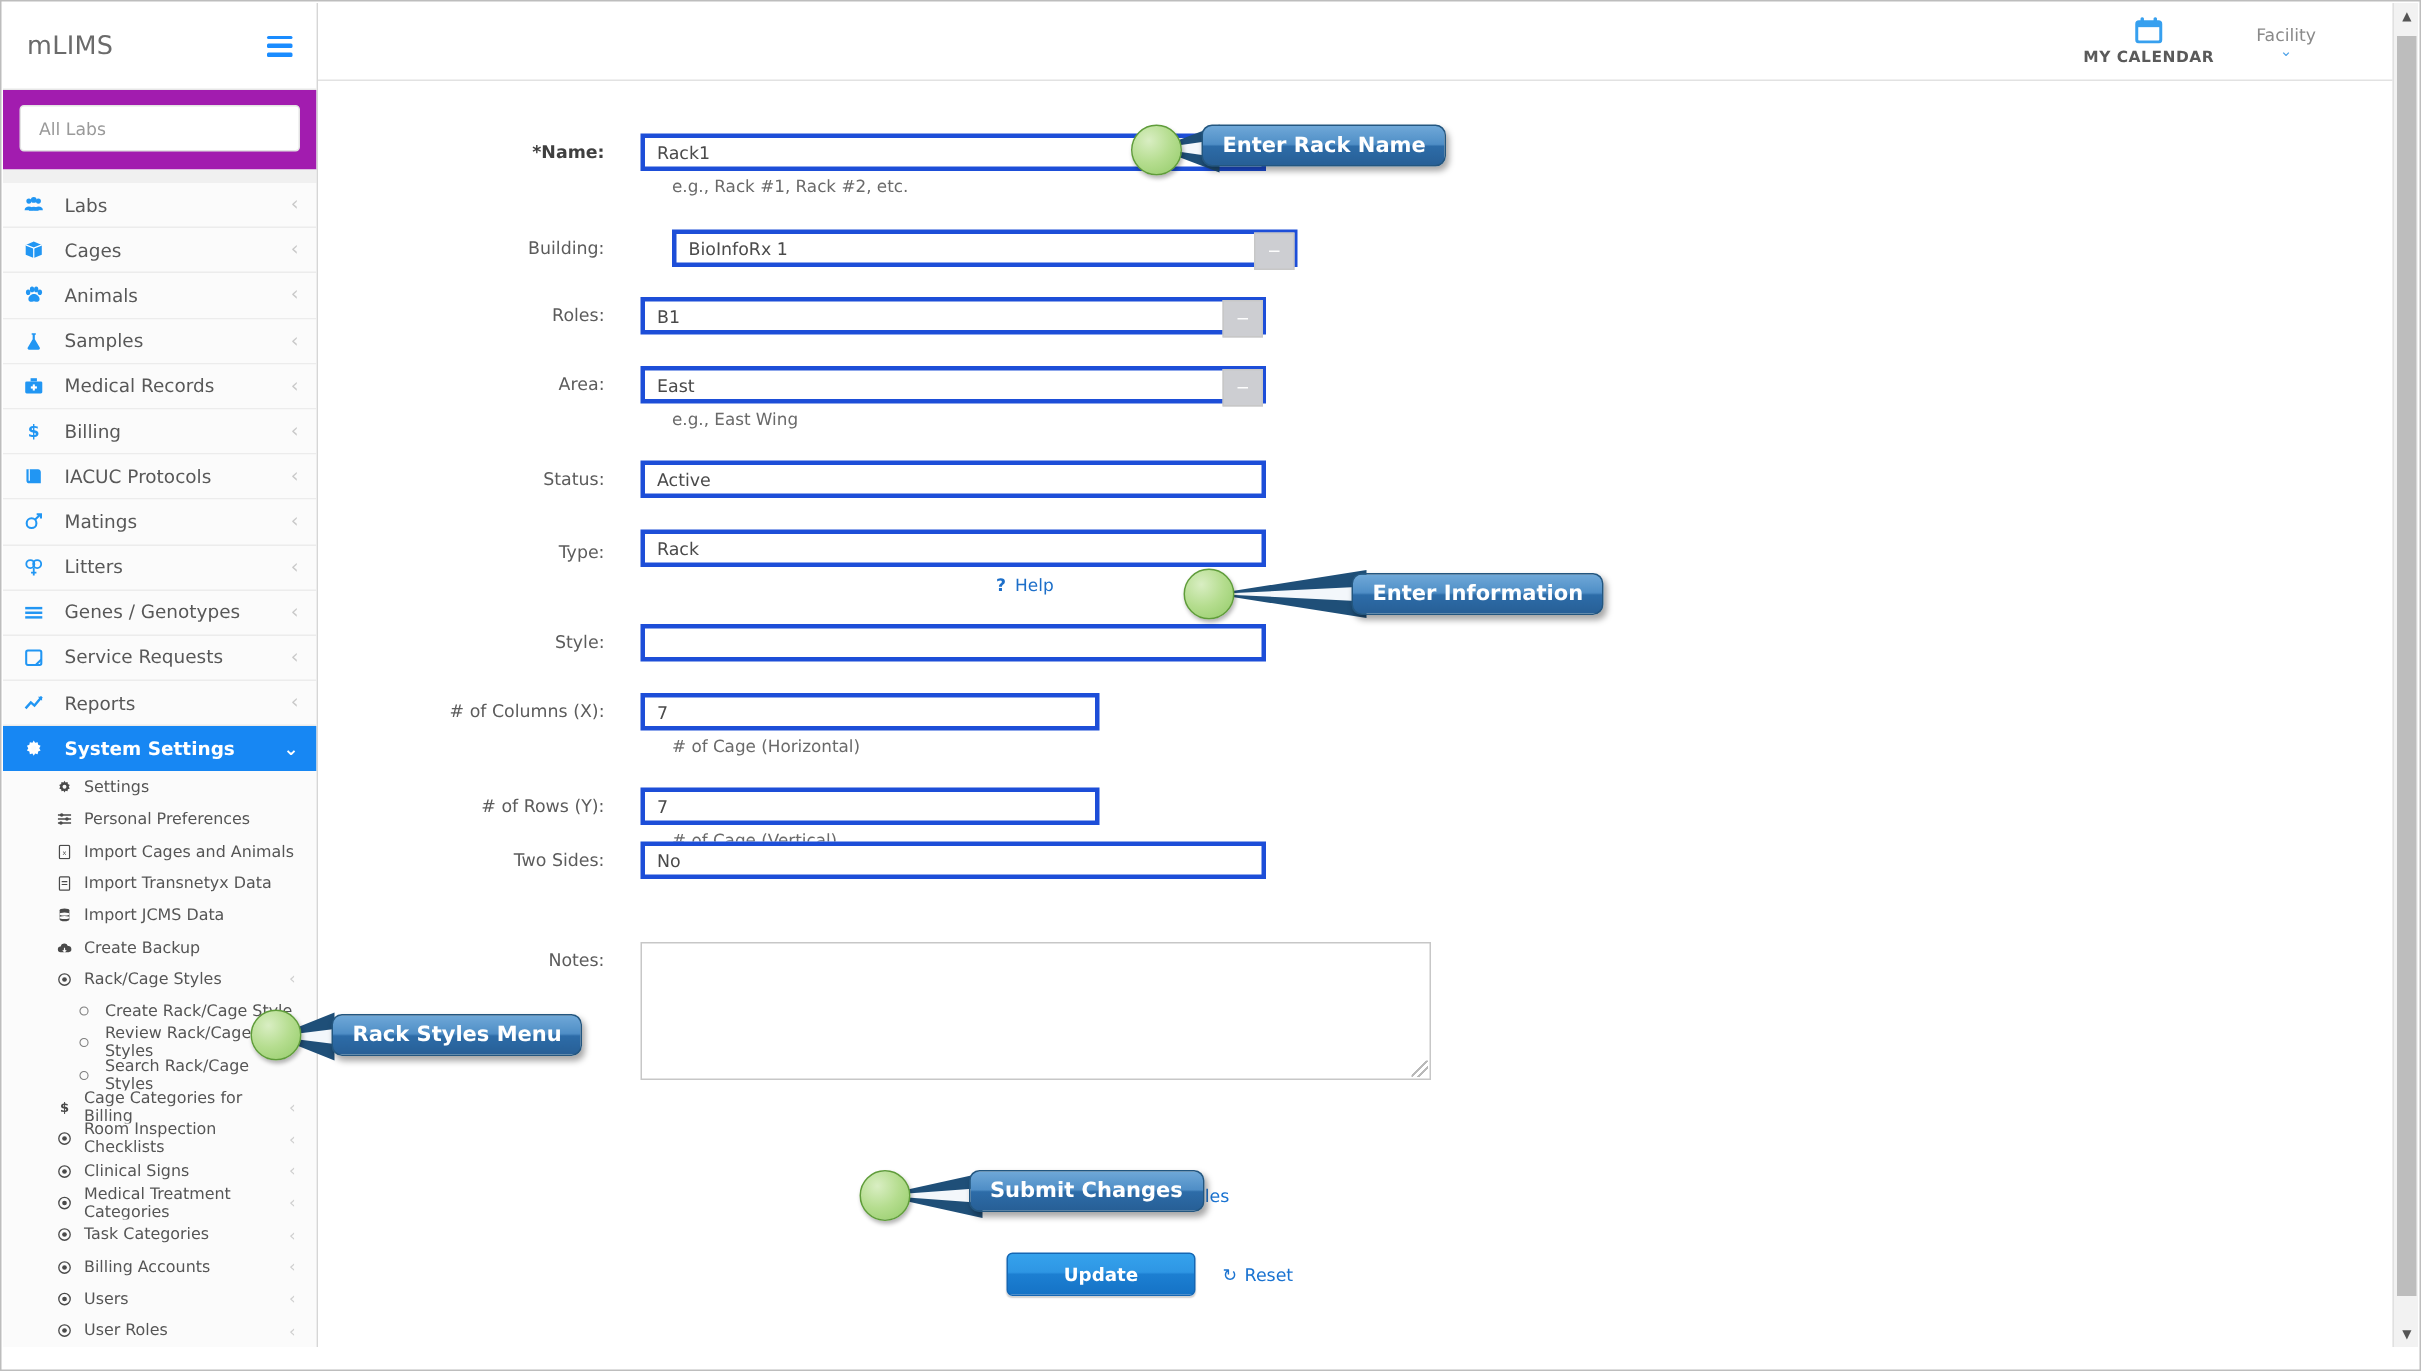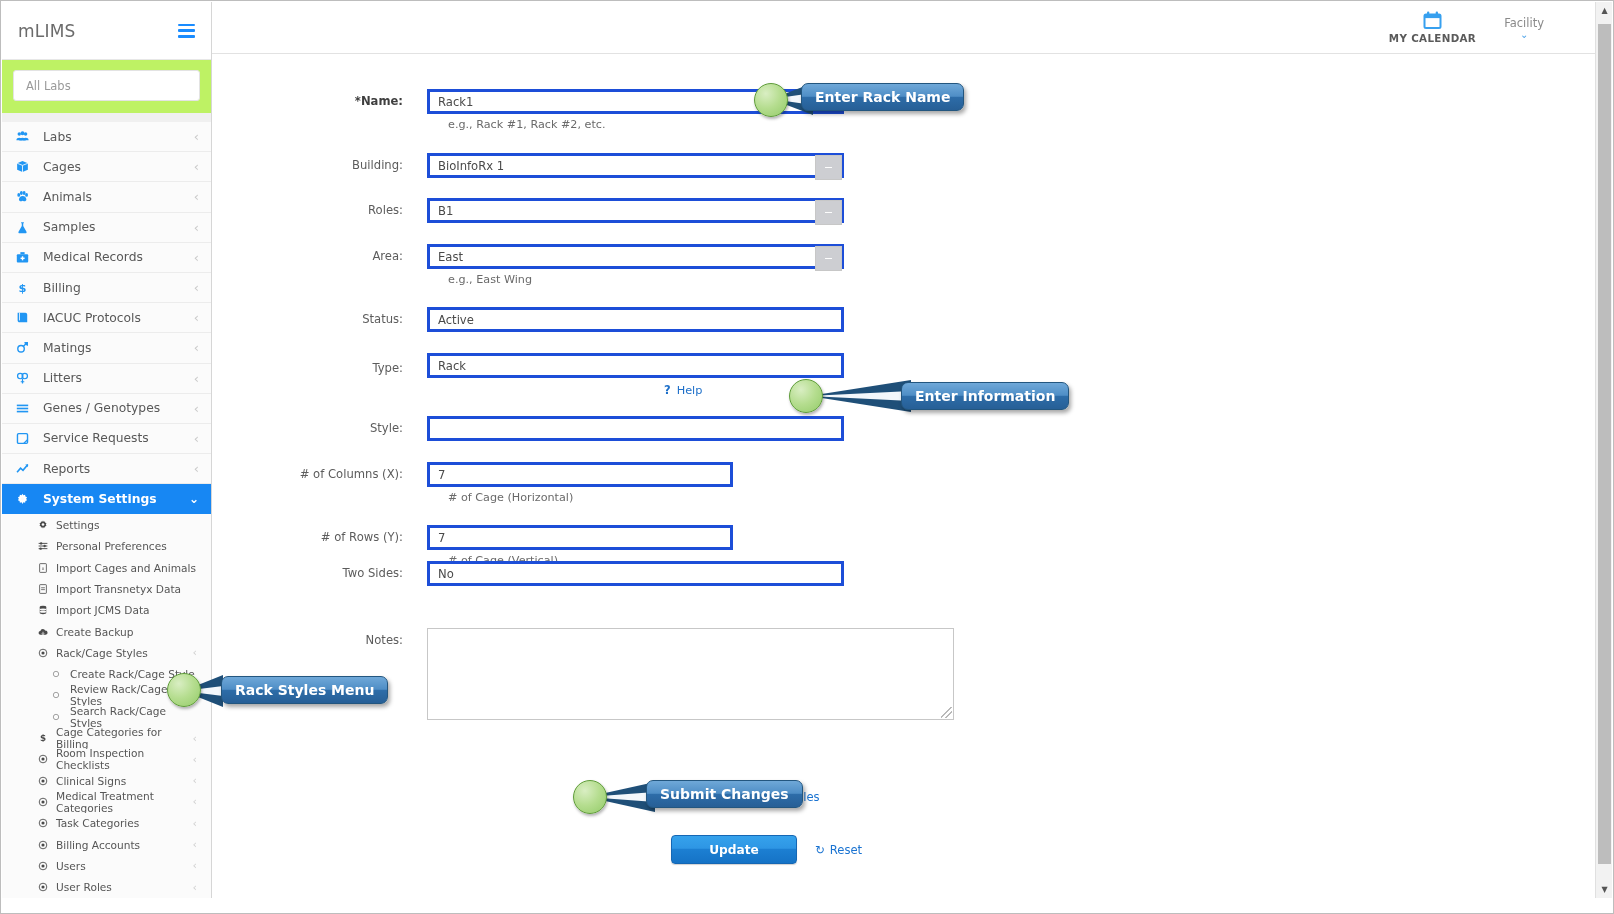--- a/index.html
+++ b/index.html
@@ -52,21 +52,21 @@
     font-size: 17px; color: #6b6b6b; letter-spacing: .2px;
   }
   #hamburger {
     width: 17px; height: 14px;
     display: flex; flex-direction: column; justify-content: space-between;
     cursor: pointer;
   }
   #hamburger i { display: block; height: 2.5px; background: #1a8cff; border-radius: 1px; }
 
   #labselect-wrap {
-    background: #bef264;
+    background: #a21caf;
     padding: 10px 11px 12px 11px;
   }
   #labselect {
     width: 100%; height: 31px;
     background: #ffffff;
     border: 1px solid #e3e3e3;
     border-radius: 3px;
     font-size: 11.5px; color: #9a9a9a;
     display: flex; align-items: center;
     padding: 0 12px;
@@ -668,21 +668,21 @@
     </div>
 
     <div id="form-area">
 
       <div class="frow" style="left:0; top:35px;">
         <div class="flabel req">*Name:</div>
         <div class="finput wide">Rack1</div>
       </div>
       <div class="hint" style="left:236px; top:64px;">e.g., Rack #1, Rack #2, etc.</div>
 
-      <div class="frow" style="left:0; top:99px;">
+      <div class="frow" style="left:0; top:99px;gap:21px;">
         <div class="flabel">Building:</div>
         <div class="finput wide">BioInfoRx 1<div class="drop-btn">
               <span></span>
             </div></div>
       </div>
 
       <div class="frow" style="left:0; top:144px;">
         <div class="flabel">Roles:</div>
         <div class="finput wide">B1<div class="drop-btn">
               <span></span>

